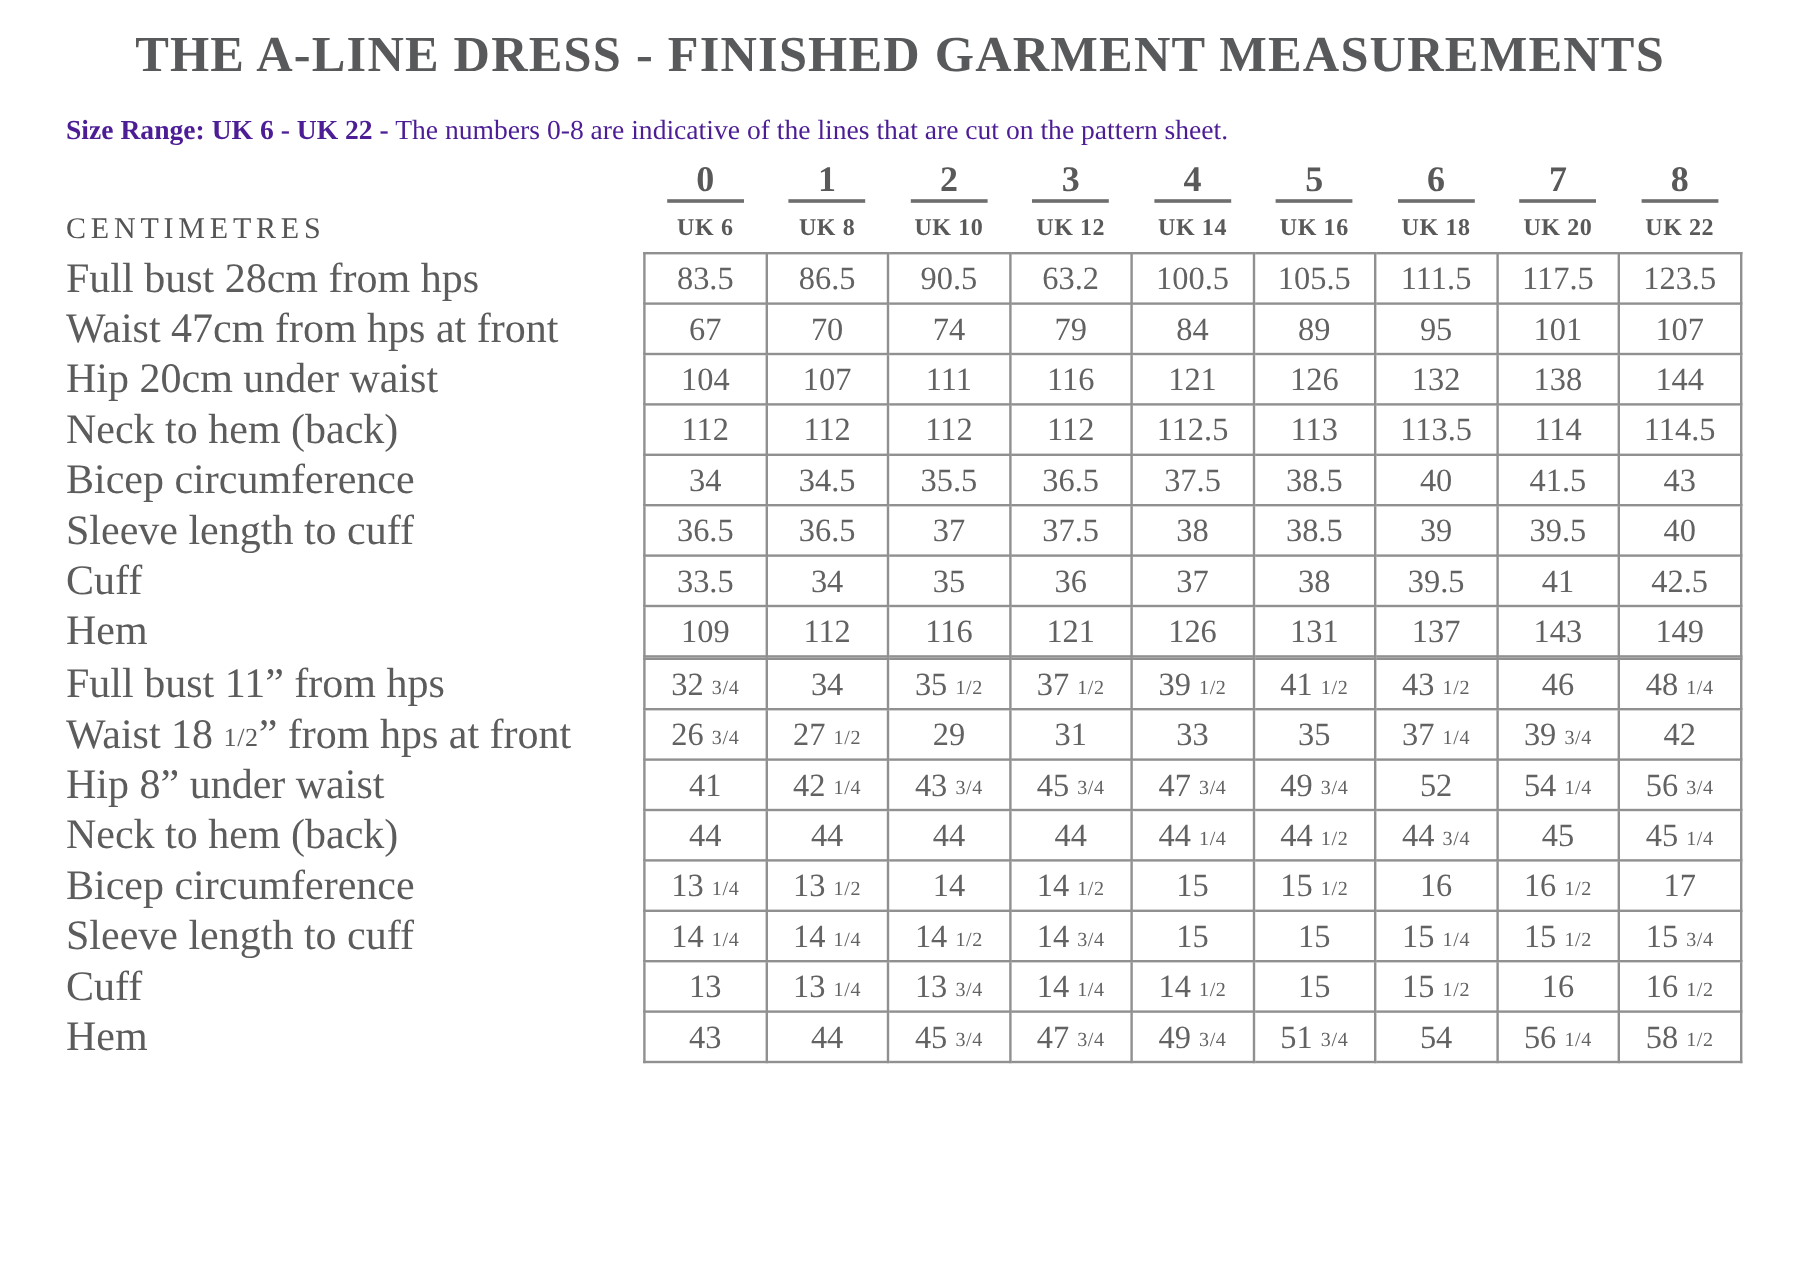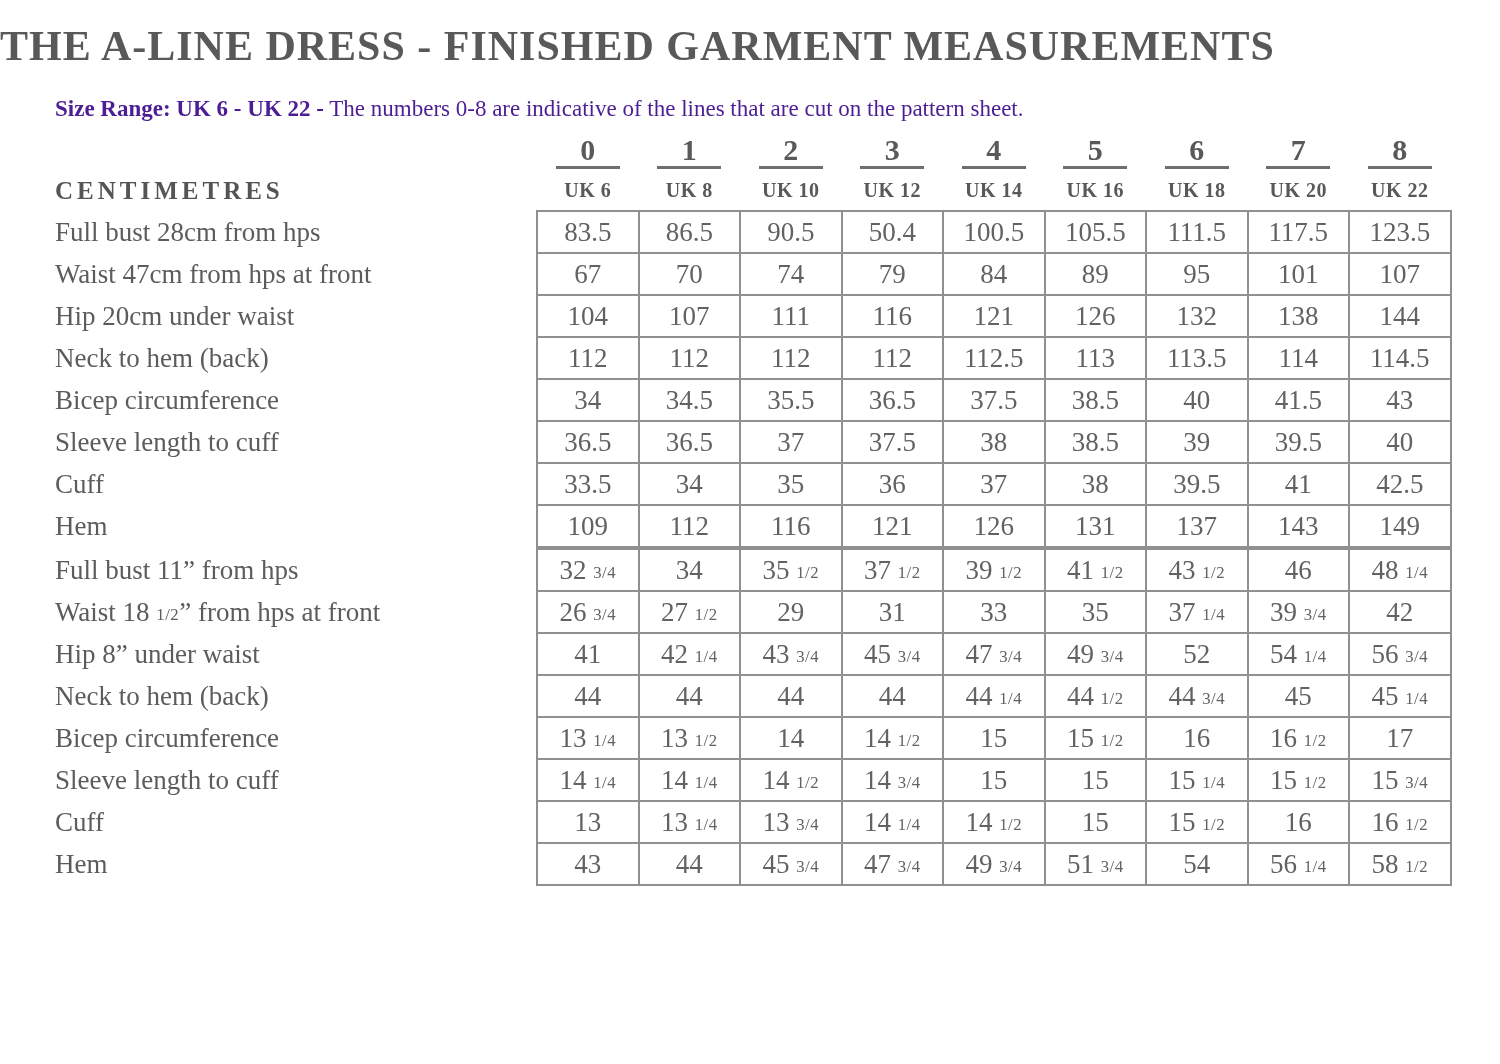--- a/index.html
+++ b/index.html
@@ -16,20 +16,21 @@
   }
   .page {
     position: relative;
     width: 1500px;
     height: 1064px;
     background: #ffffff;
   }
   .page-title {
     margin: 0;
     padding-top: 25px;
+    text-align: center;
     font-size: 42px;
     line-height: 1.0;
     font-weight: bold;
     letter-spacing: 1px;
     color: #58595b;
   }
   .size-range {
     margin: 29px 0 0 55px;
     font-size: 23px;
     line-height: 1.1;
@@ -76,27 +77,27 @@
     font-size: 20px;
     font-weight: bold;
     letter-spacing: 0.5px;
     color: #595959;
     vertical-align: middle;
     margin-top: 44px;
   }
   td.label-cell {
     border: none;
     text-align: left;
-    font-size: 27px;
+    font-size: 35px;
     color: #5c5c5c;
     padding-right: 10px;
   }
   td.section-heading-cell {
     font-size: 25px;
-    font-weight: bold;
+    font-weight: normal;
     letter-spacing: 4px;
     color: #555555;
     vertical-align: middle;
   }
   td.data-cell {
     border: 2px solid #909090;
     font-size: 27px;
   }
   .section-heading {
     margin: 42px 0 6px 0;
@@ -161,21 +162,21 @@
             <td class="hdr-uk-cell">UK 16</td>
             <td class="hdr-uk-cell">UK 18</td>
             <td class="hdr-uk-cell">UK 20</td>
             <td class="hdr-uk-cell">UK 22</td>
           </tr>
           <tr>
             <td class="label-cell">Full bust 28cm from hps</td>
             <td class="data-cell">83.5</td>
             <td class="data-cell">86.5</td>
             <td class="data-cell">90.5</td>
-            <td class="data-cell">50.4</td>
+            <td class="data-cell">63.2</td>
             <td class="data-cell">100.5</td>
             <td class="data-cell">105.5</td>
             <td class="data-cell">111.5</td>
             <td class="data-cell">117.5</td>
             <td class="data-cell">123.5</td>
           </tr>
           <tr>
             <td class="label-cell">Waist 47cm from hps at front</td>
             <td class="data-cell">67</td>
             <td class="data-cell">70</td>

